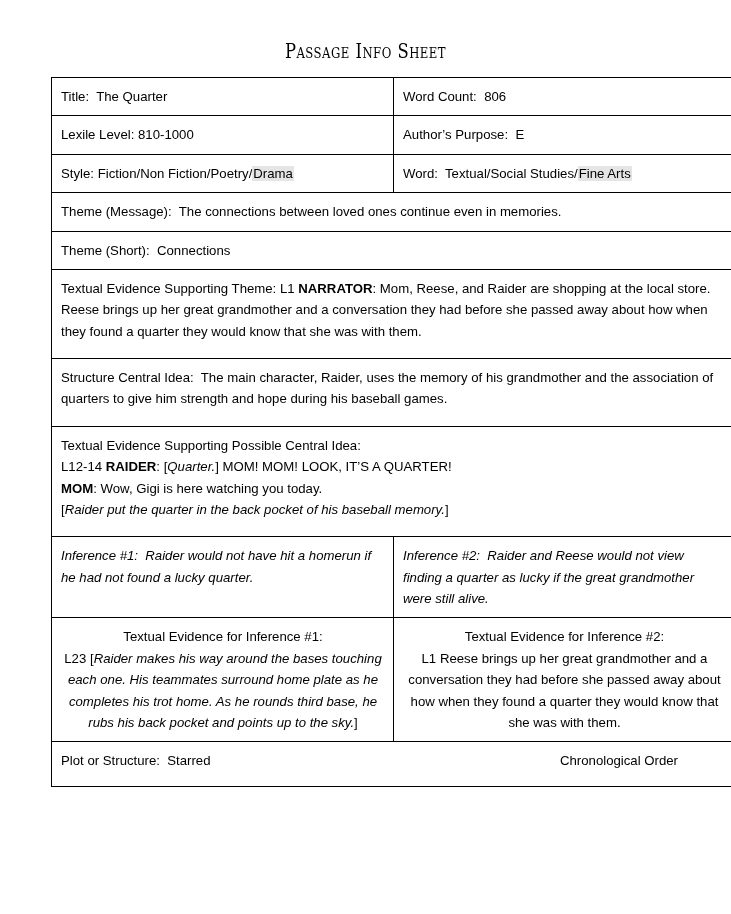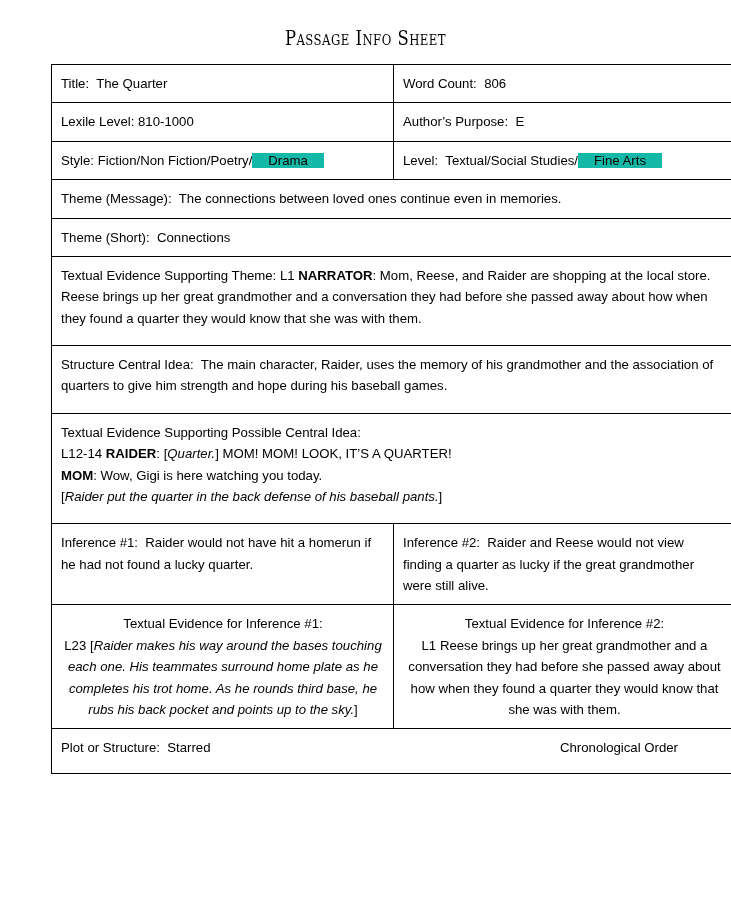--- a/index.html
+++ b/index.html
@@ -11,20 +11,21 @@
     width: 731px;
     height: 914px;
     font-family: "Liberation Sans Narrow", "Liberation Sans", sans-serif;
     color: #000000;
     overflow: hidden;
   }
   .page {
     position: relative;
     width: 731px;
     height: 796px;
+    margin-top: 13px;
   }
   .doc-title {
     position: absolute;
     top: 26px;
     left: 0;
     width: 731px;
     text-align: center;
     font-family: "DejaVu Serif", serif;
     font-size: 21px;
     font-weight: 400;
@@ -49,39 +50,39 @@
     vertical-align: top;
     padding: 8px 8px 8px 9px;
     font-size: 13.2px;
     line-height: 1.62;
     font-stretch: condensed;
   }
   .col-left { width: 324px; }
   .col-right { width: 323px; }
 
   .hl {
-    background: #14b8a6;
-    padding: 0 16px;
+    background: #e5e5e5;
+    padding: 0 1px;
   }
   b, .b { font-weight: 700; }
   i, .i { font-style: italic; }
 
   .row-pad-1 td { padding-bottom: 11px; }
   .tall td { padding-bottom: 16px; }
   .plot-row td {
     position: relative;
     padding-bottom: 14px;
   }
   .plot-inner {
     display: flex;
     justify-content: space-between;
     padding-right: 48px;
   }
   .line { display: block; }
-  .inf-cell { padding-bottom: 26px; }
+  .inf-cell { padding-bottom: 26px; font-style: italic; }
   .ev-cell { padding-bottom: 14px; text-align: center; }
 </style>
 </head>
 <body>
 
 <div class="page">
 
   <div class="doc-title">Passage Info Sheet</div>
 
   <table class="sheet">
@@ -108,21 +109,21 @@
           <span>E</span>
         </td>
       </tr>
 
       <tr>
         <td class="col-left">
           <span>Style:</span>
           <span>Fiction/Non Fiction/Poetry/</span><span class="hl">Drama</span>
         </td>
         <td class="col-right">
-          <span>Level:</span>&nbsp;
+          <span>Word:</span>&nbsp;
           <span>Textual/Social Studies/</span><span class="hl">Fine Arts</span>
         </td>
       </tr>
 
       <tr>
         <td colspan="2">
           <span>Theme (Message):</span>&nbsp;
           <span>The connections between loved ones continue even in memories.</span>
         </td>
       </tr>
@@ -153,21 +154,21 @@
         <td colspan="2">
           <span class="line">Textual Evidence Supporting Possible Central Idea:</span>
           <span class="line">
             <span>L12-14</span>
             <b>RAIDER</b><span>: [</span><i>Quarter.</i><span>] MOM! MOM! LOOK, IT’S A QUARTER!</span>
           </span>
           <span class="line">
             <b>MOM</b><span>: Wow, Gigi is here watching you today.</span>
           </span>
           <span class="line">
-            <span>[</span><i>Raider put the quarter in the back defense of his baseball pants.</i><span>]</span>
+            <span>[</span><i>Raider put the quarter in the back pocket of his baseball memory.</i><span>]</span>
           </span>
         </td>
       </tr>
 
       <tr>
         <td class="col-left inf-cell">
           <span>Inference #1:</span>&nbsp;
           <span>Raider would not have hit a homerun if he had not found a lucky quarter.</span>
         </td>
         <td class="col-right inf-cell">

